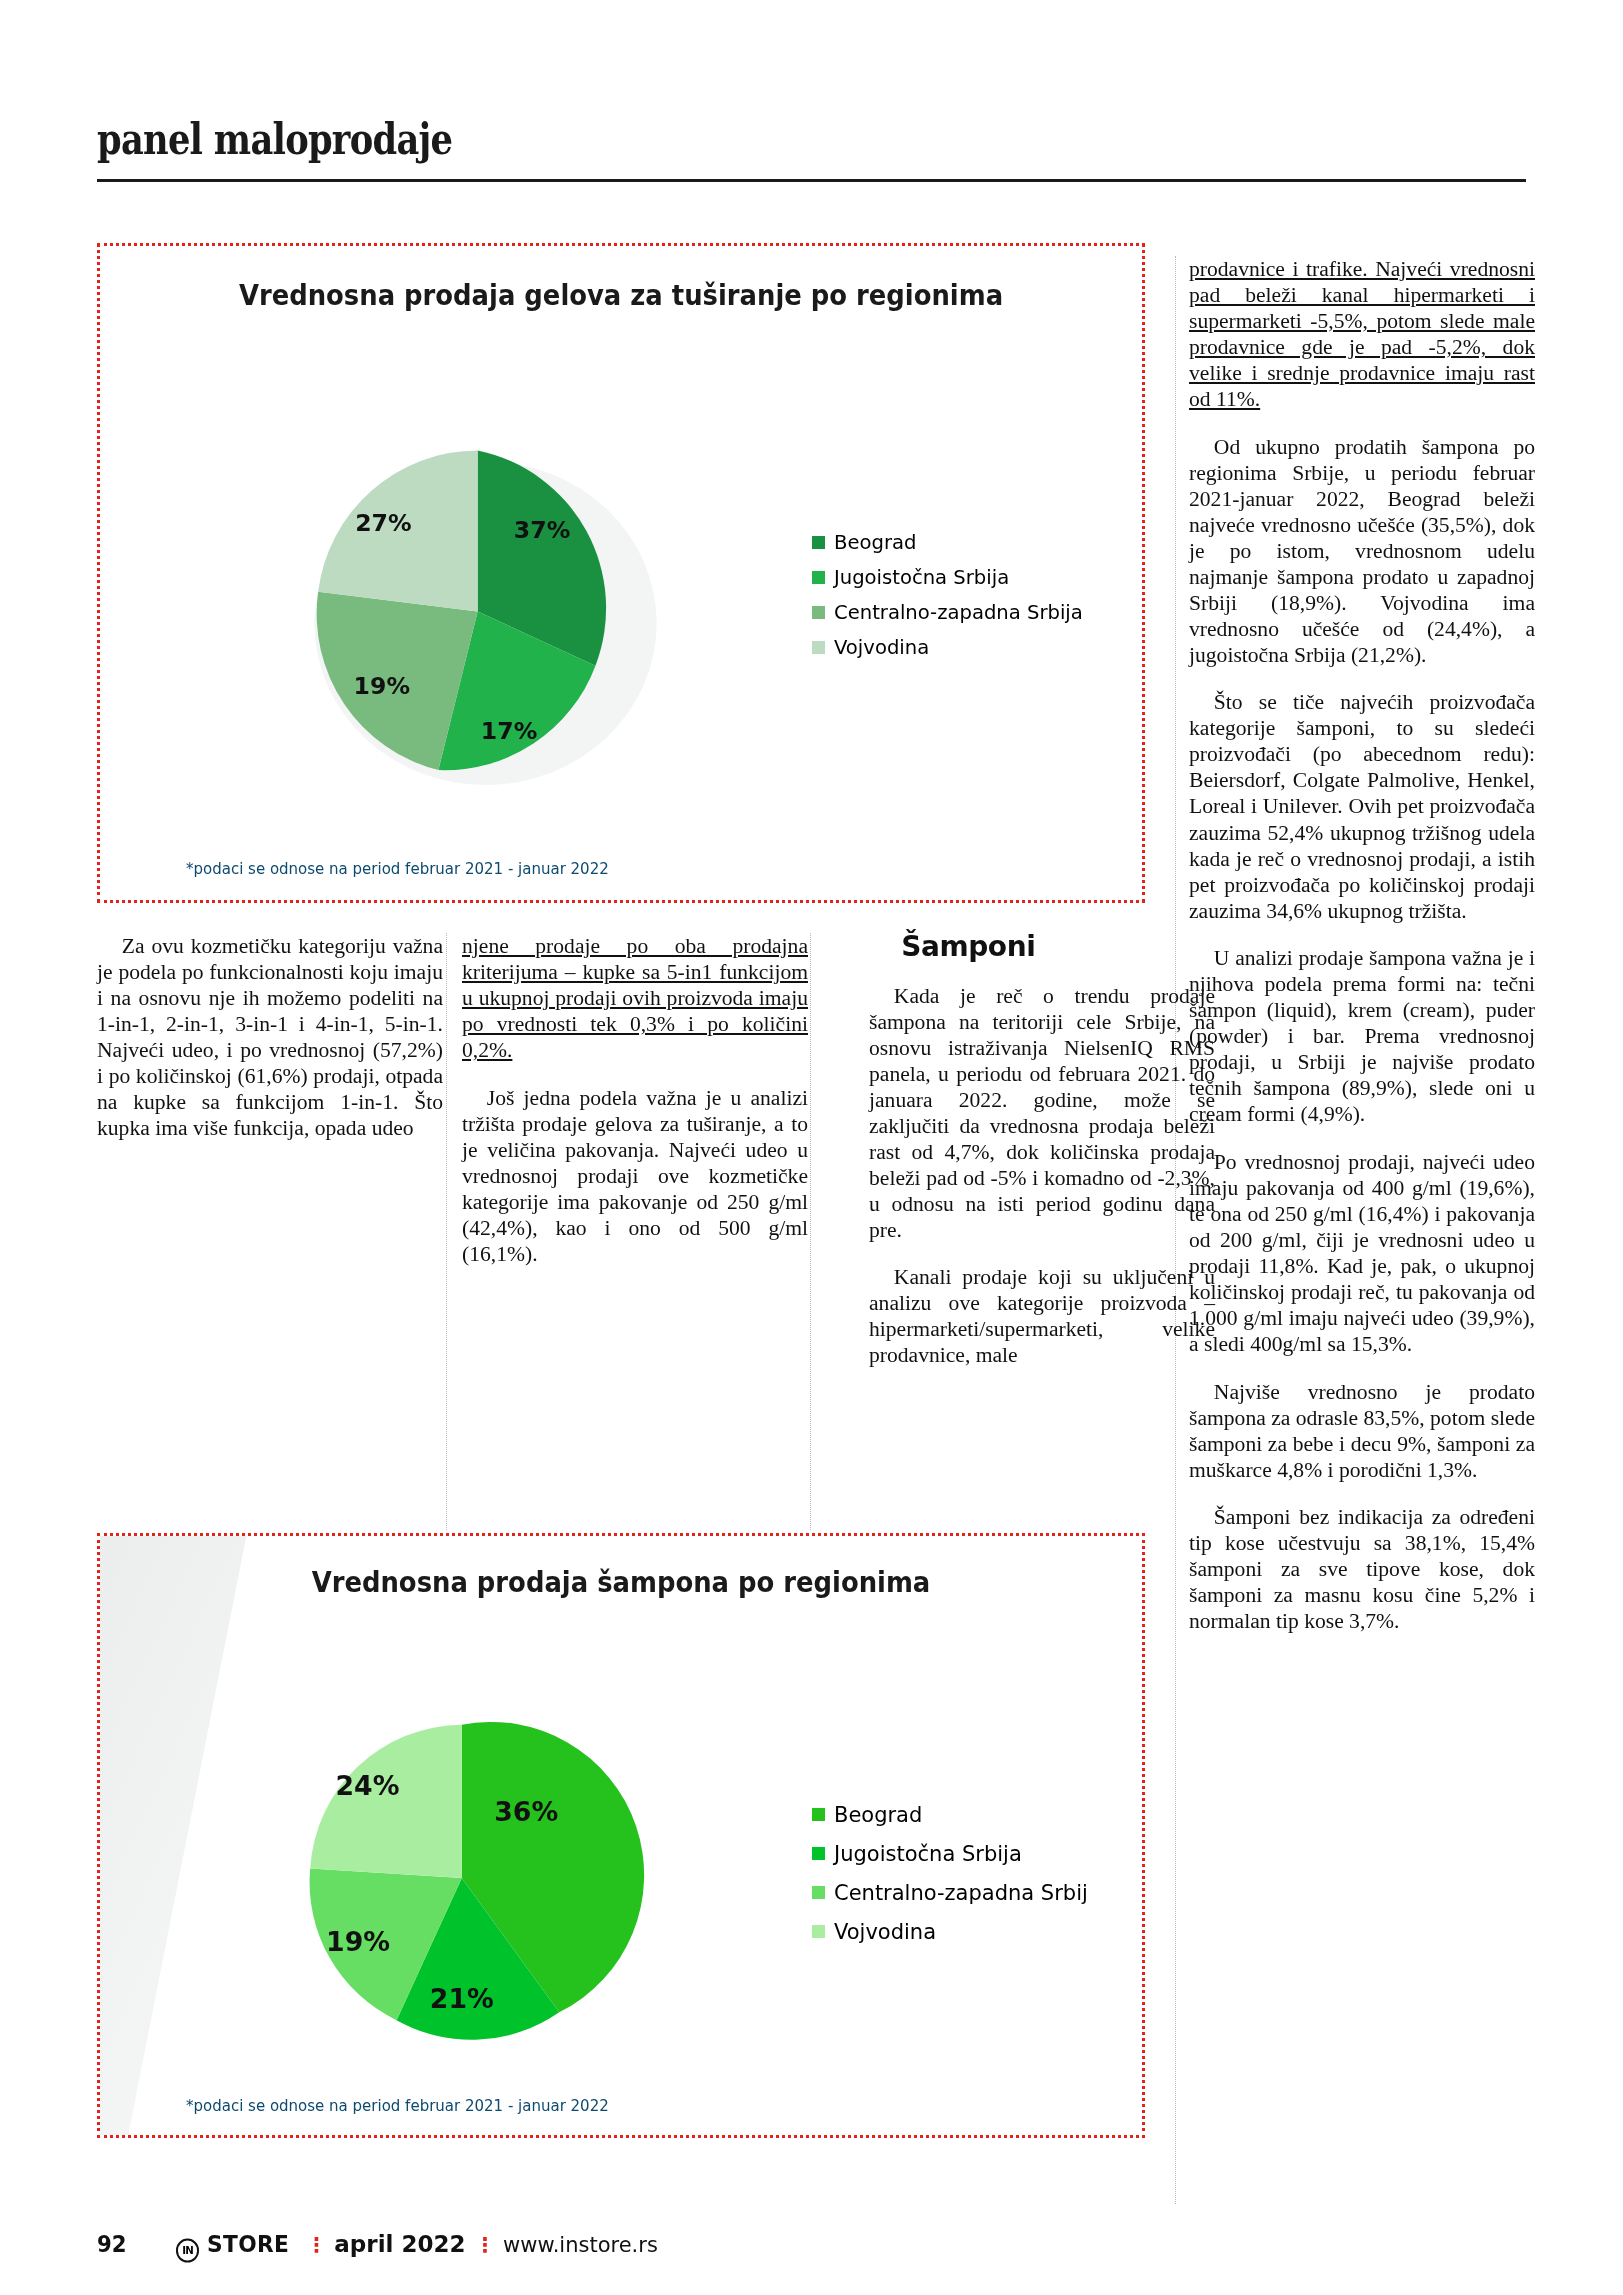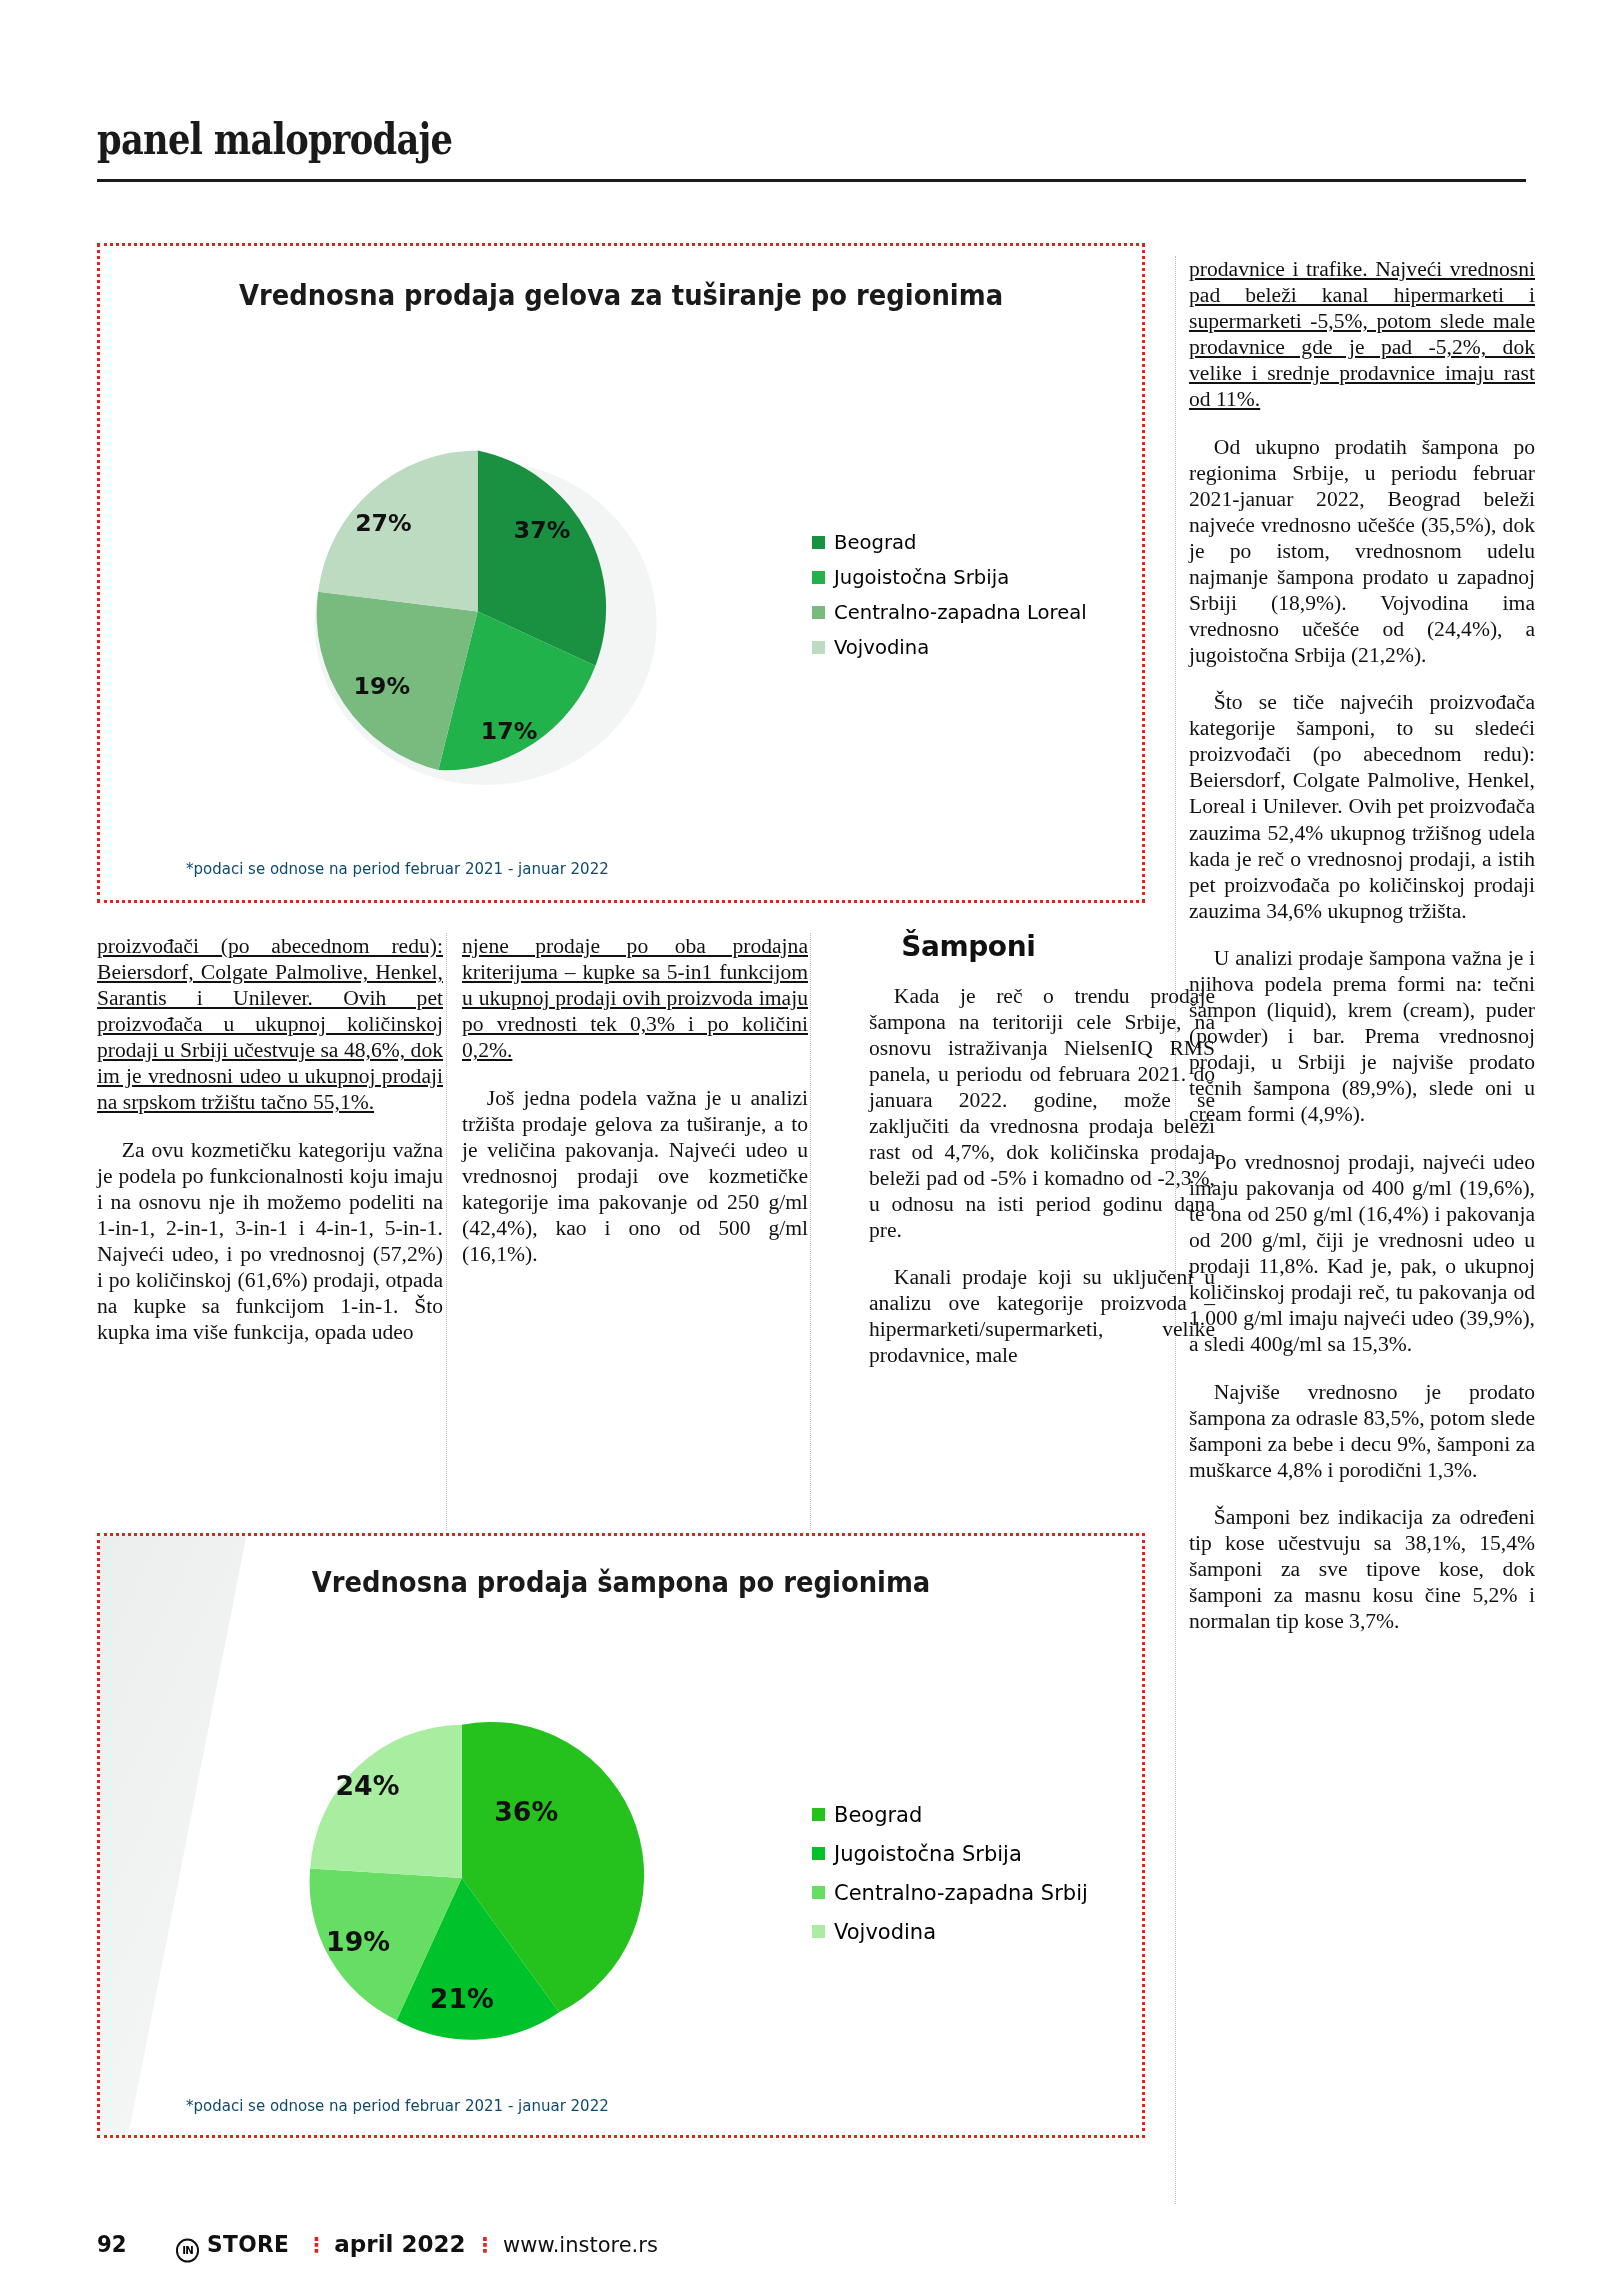--- a/index.html
+++ b/index.html
@@ -200,21 +200,21 @@
     <div class="legend-row">
       <span class="legend-swatch" style="background:#1a9041"></span>
       <span class="legend-label">Beograd</span>
     </div>
     <div class="legend-row">
       <span class="legend-swatch" style="background:#21b24b"></span>
       <span class="legend-label">Jugoistočna Srbija</span>
     </div>
     <div class="legend-row">
       <span class="legend-swatch" style="background:#79bb7f"></span>
-      <span class="legend-label">Centralno-zapadna Loreal</span>
+      <span class="legend-label">Centralno-zapadna Srbija</span>
     </div>
     <div class="legend-row">
       <span class="legend-swatch" style="background:#bcdbc0"></span>
       <span class="legend-label">Vojvodina</span>
     </div>
   </div>
 
   <div class="chart-note">*podaci se odnose na period februar 2021 - januar 2022</div>
 </div>
 
@@ -260,21 +260,20 @@
   </div>
 
   <div class="chart-note">*podaci se odnose  na period februar 2021 - januar 2022</div>
 </div>
 
 <div class="col-divider" id="div-1"></div>
 <div class="col-divider" id="div-2"></div>
 <div class="col-divider" id="div-3"></div>
 
 <div class="col" id="col-1">
-  <p class="noindent">proizvođači (po abecednom redu): Beiersdorf, Colgate Palmolive, Henkel, Sarantis i Unilever. Ovih pet proizvođača u ukupnoj količinskoj prodaji u Srbiji učestvuje sa 48,6%, dok im je vrednosni udeo u ukupnoj prodaji na srpskom tržištu tačno 55,1%.</p>
   <p>Za ovu kozmetičku kategoriju važna je podela po funkcionalnosti koju imaju i na osnovu nje ih možemo podeliti na 1-in-1, 2-in-1, 3-in-1 i 4-in-1, 5-in-1. Najveći udeo, i po vrednosnoj (57,2%) i po količinskoj (61,6%) prodaji, otpada na kupke sa funkcijom 1-in-1. Što kupka ima više funkcija, opada udeo</p>
 </div>
 
 <div class="col" id="col-2">
   <p class="noindent">njene prodaje po oba prodajna kriterijuma – kupke sa 5-in1 funkcijom u ukupnoj prodaji ovih proizvoda imaju po vrednosti tek 0,3% i po količini 0,2%.</p>
   <p>Još jedna podela važna je u analizi tržišta prodaje gelova za tuširanje, a to je veličina pakovanja. Najveći udeo u vrednosnoj prodaji ove kozmetičke kategorije ima pakovanje od 250 g/ml (42,4%), kao i ono od 500 g/ml (16,1%).</p>
 </div>
 
 <div class="col" id="col-3">
   <p class="section-heading">Šamponi</p>

